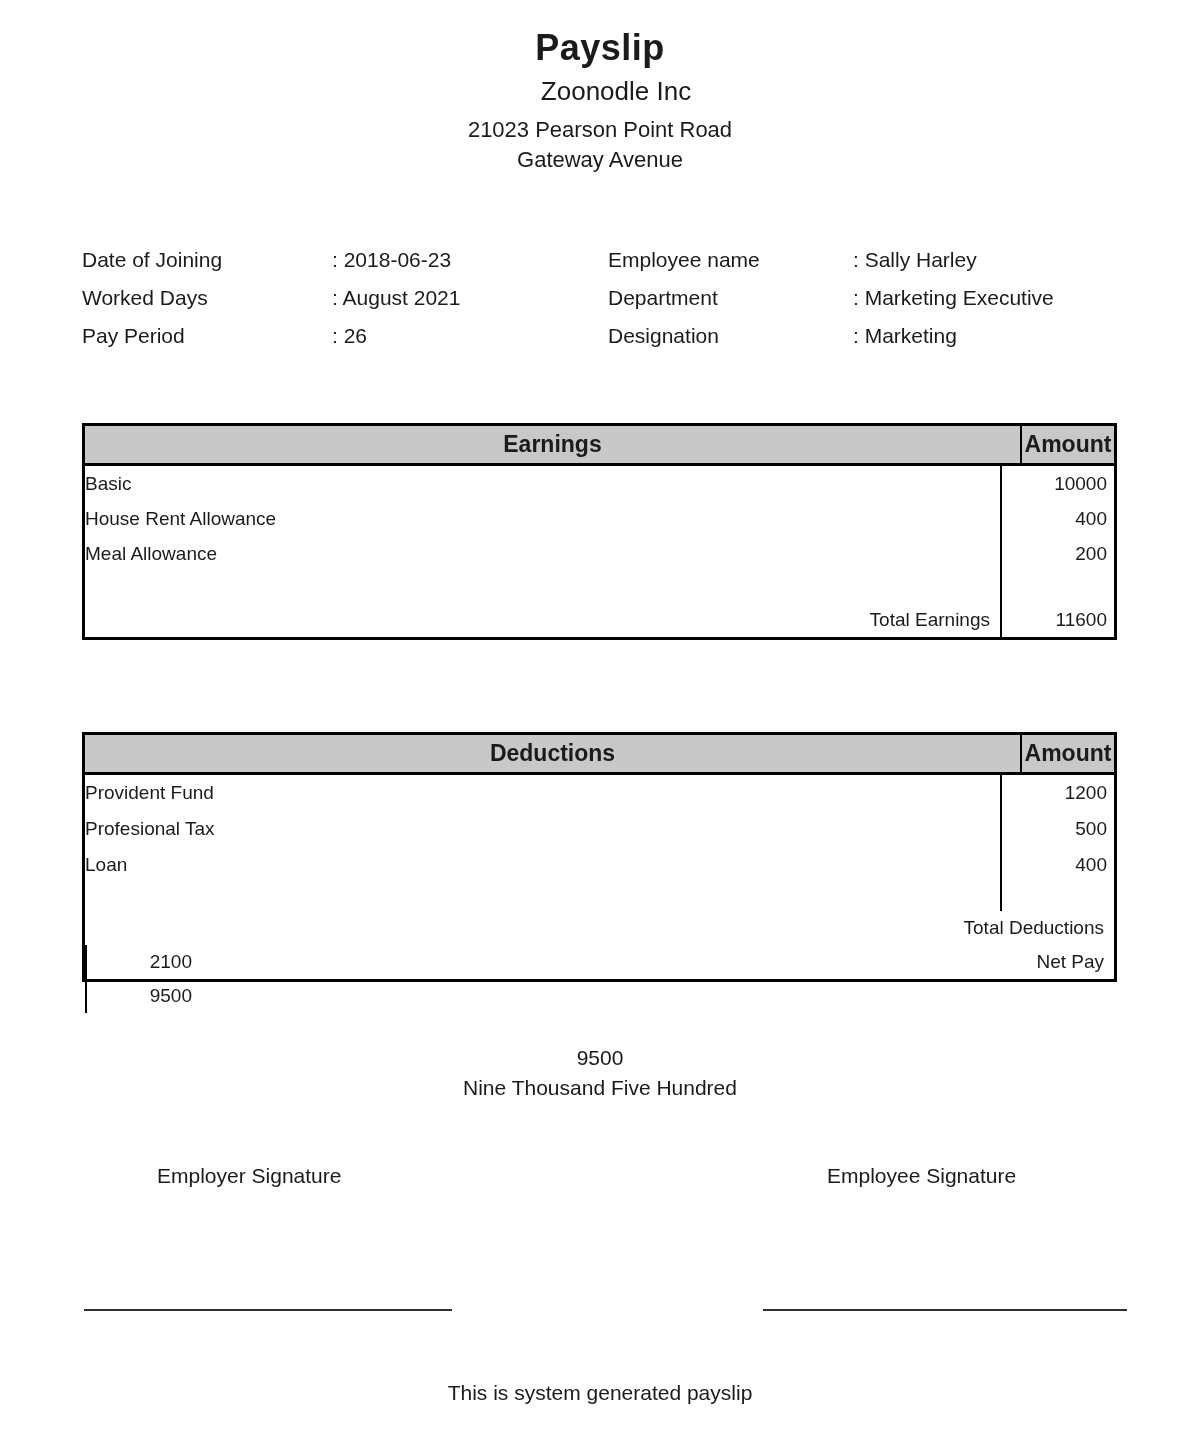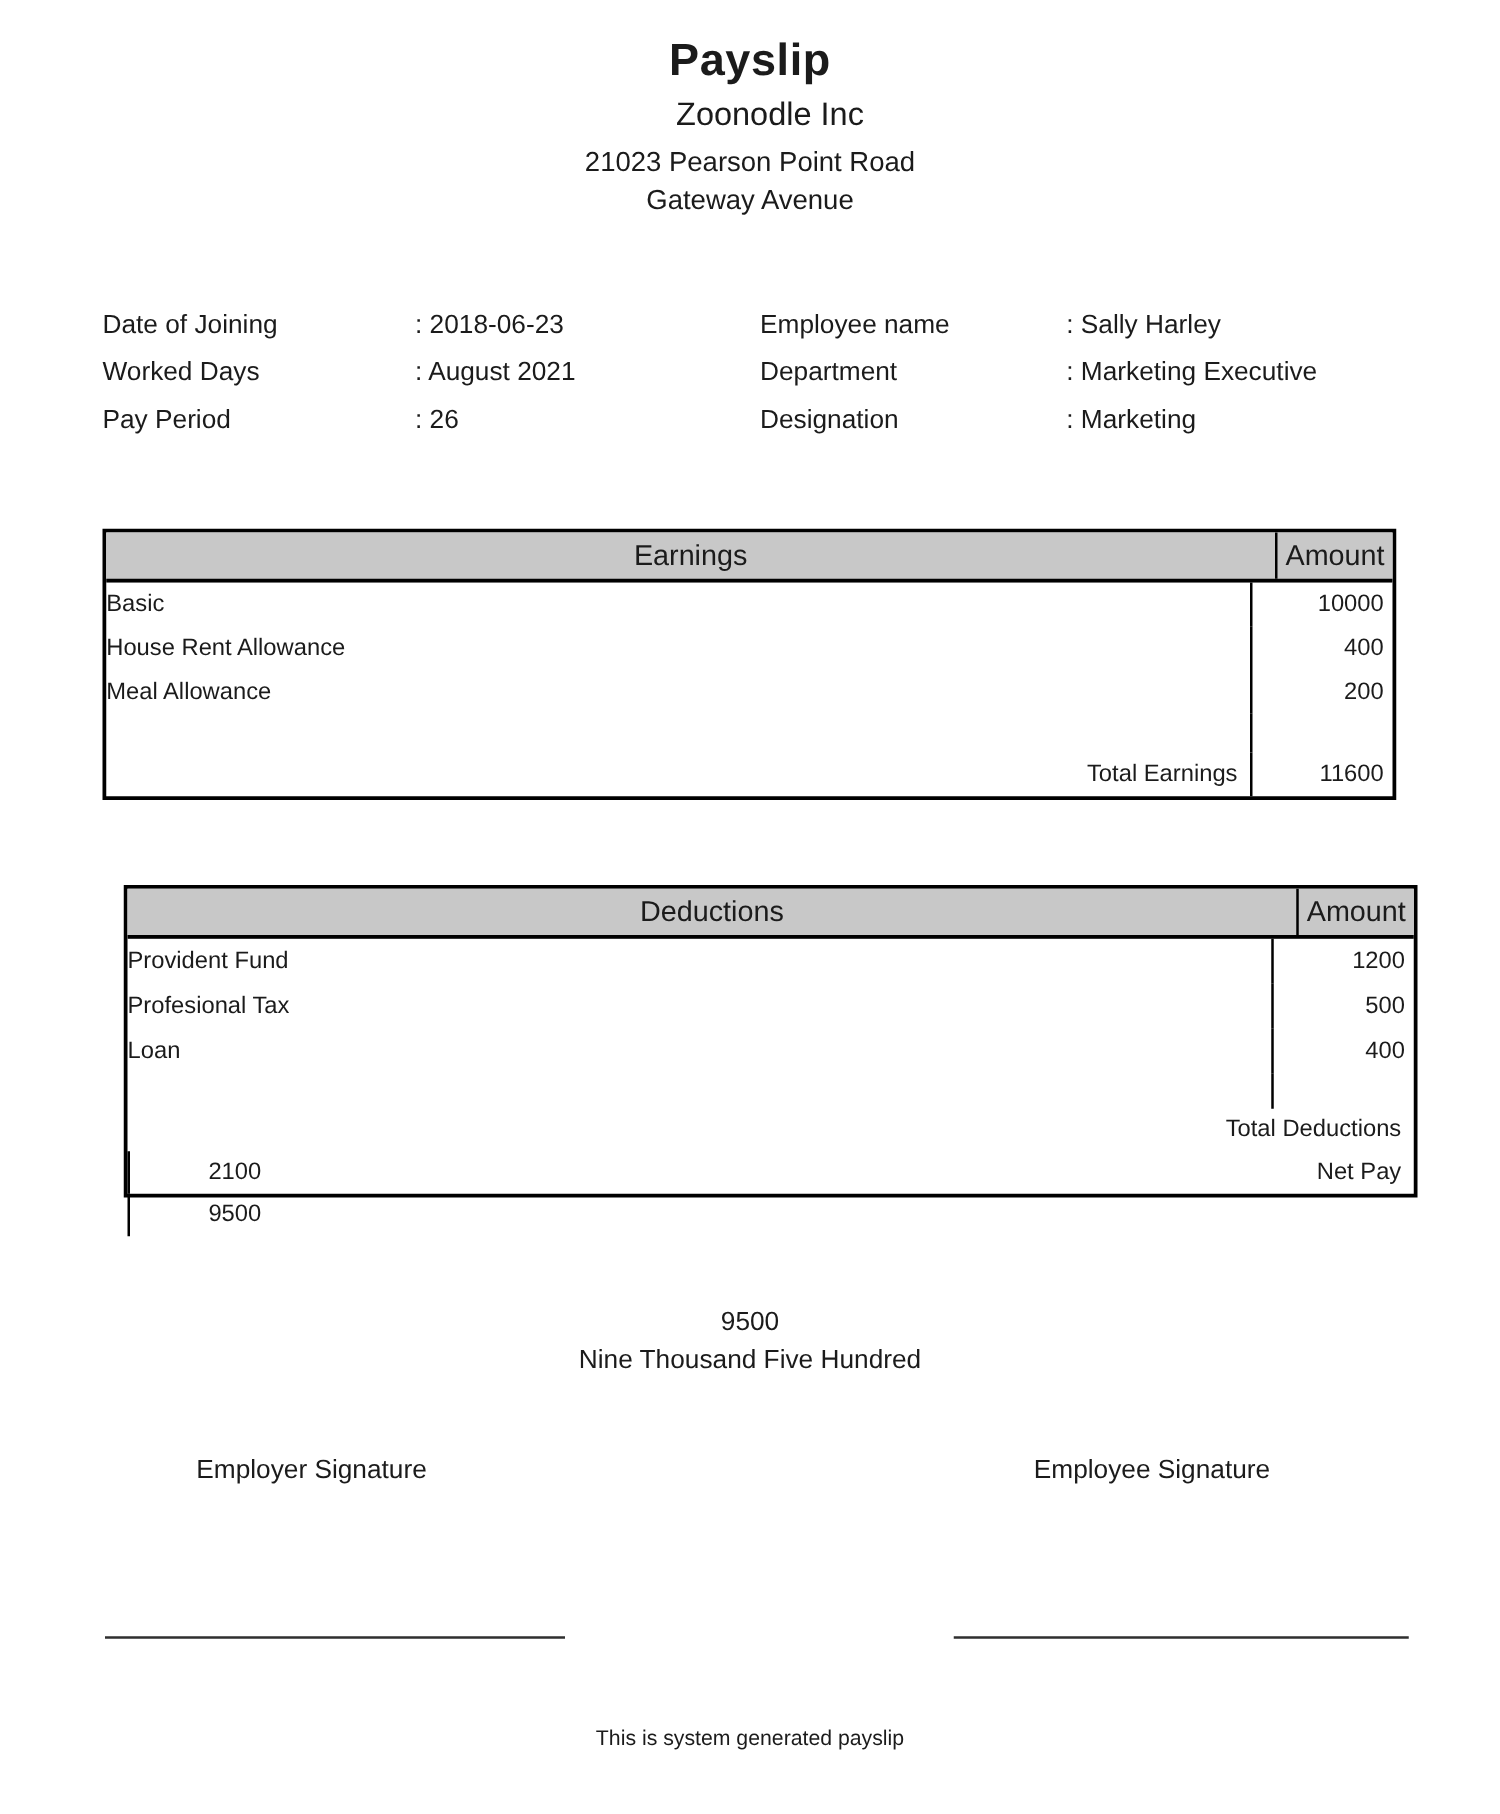--- a/index.html
+++ b/index.html
@@ -20,23 +20,23 @@
   .info { position:absolute; top:241px; left:0; width:100%; font-size:21px; }
   .info-col { position:absolute; top:0; }
   .info-line { height:38px; line-height:38px; white-space:nowrap; }
   .col-l-labels { left:82px;  width:250px; }
   .col-l-values { left:332px; width:270px; }
   .col-r-labels { left:608px; width:240px; }
   .col-r-values { left:853px; width:330px; }
   
   .paytable { position:absolute; left:82px; width:1035px; border:3px solid #000; background:#fff; }
   .t-earnings   { top:423px; }
-  .t-deductions { top:708px;margin-left:17px; }
+  .t-deductions { top:732px; }
   .thead { display:flex; background:#c8c8c8; border-bottom:3px solid #000;
-    height:40px; line-height:37px; font-size:23px; font-weight:normal; }
+    height:40px; line-height:37px; font-size:23px; font-weight:bold; }
   .thead .h-title  { flex:1; text-align:center; }
   .thead .h-amount { width:94px; border-left:2px solid #000; text-align:center; }
   .trow { display:flex; font-size:19px; }
   .cell-name   { flex:1; padding-left:0; text-align:left; }
   .cell-amount { width:114px; border-left:2px solid #000; text-align:right; padding-right:7px; }
   .t-earnings .trow        { height:35px; line-height:35px; }
   .t-earnings .trow.spacer { height:31px; }
   .t-deductions .trow        { height:36px; line-height:36px; }
   .t-deductions .trow.spacer { height:28px; }
   .t-deductions .trow.total  { height:34px; line-height:34px;flex-direction:column; }
@@ -45,21 +45,21 @@
   .netpay { position:absolute; top:1043px; left:0; width:100%; text-align:center;
     font-size:21px; line-height:30px; }
   
   .sig-label { position:absolute; top:1164px; font-size:21px; white-space:nowrap; }
   .sig-employer-label { left:157px; }
   .sig-employee-label { left:827px; }
   .sig-line { position:absolute; top:1309px; border-top:2px solid #2f2f2f; height:0; }
   .sig-line-left  { left:84px;  width:368px; }
   .sig-line-right { left:763px; width:364px; }
   
-  .footer { position:absolute; top:1381px; left:0; width:100%; text-align:center; font-size:17px; }
+  .footer { position:absolute; top:1381px; left:0; width:100%; text-align:center; font-size:21px; }
 </style>
 </head>
 <body>
 
 <div class="page">
 
   <div class="doc-title">Payslip</div>
   <div class="company">Zoonodle Inc</div>
   <div class="address">
     <div>21023 Pearson Point Road</div>

